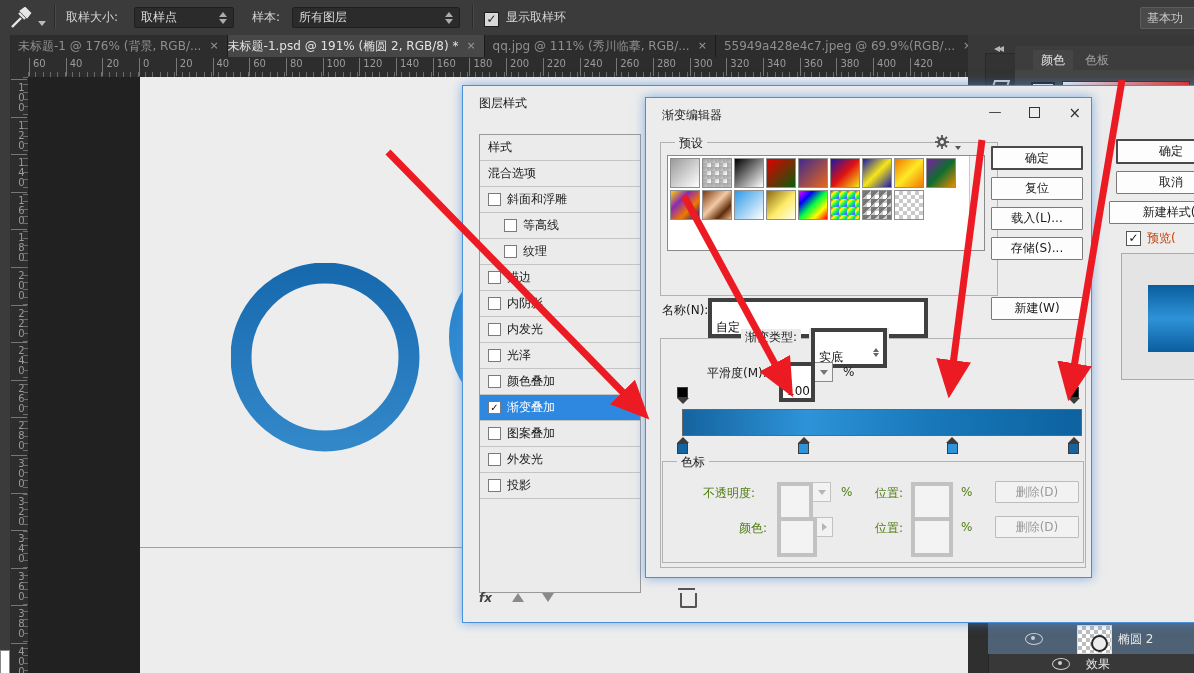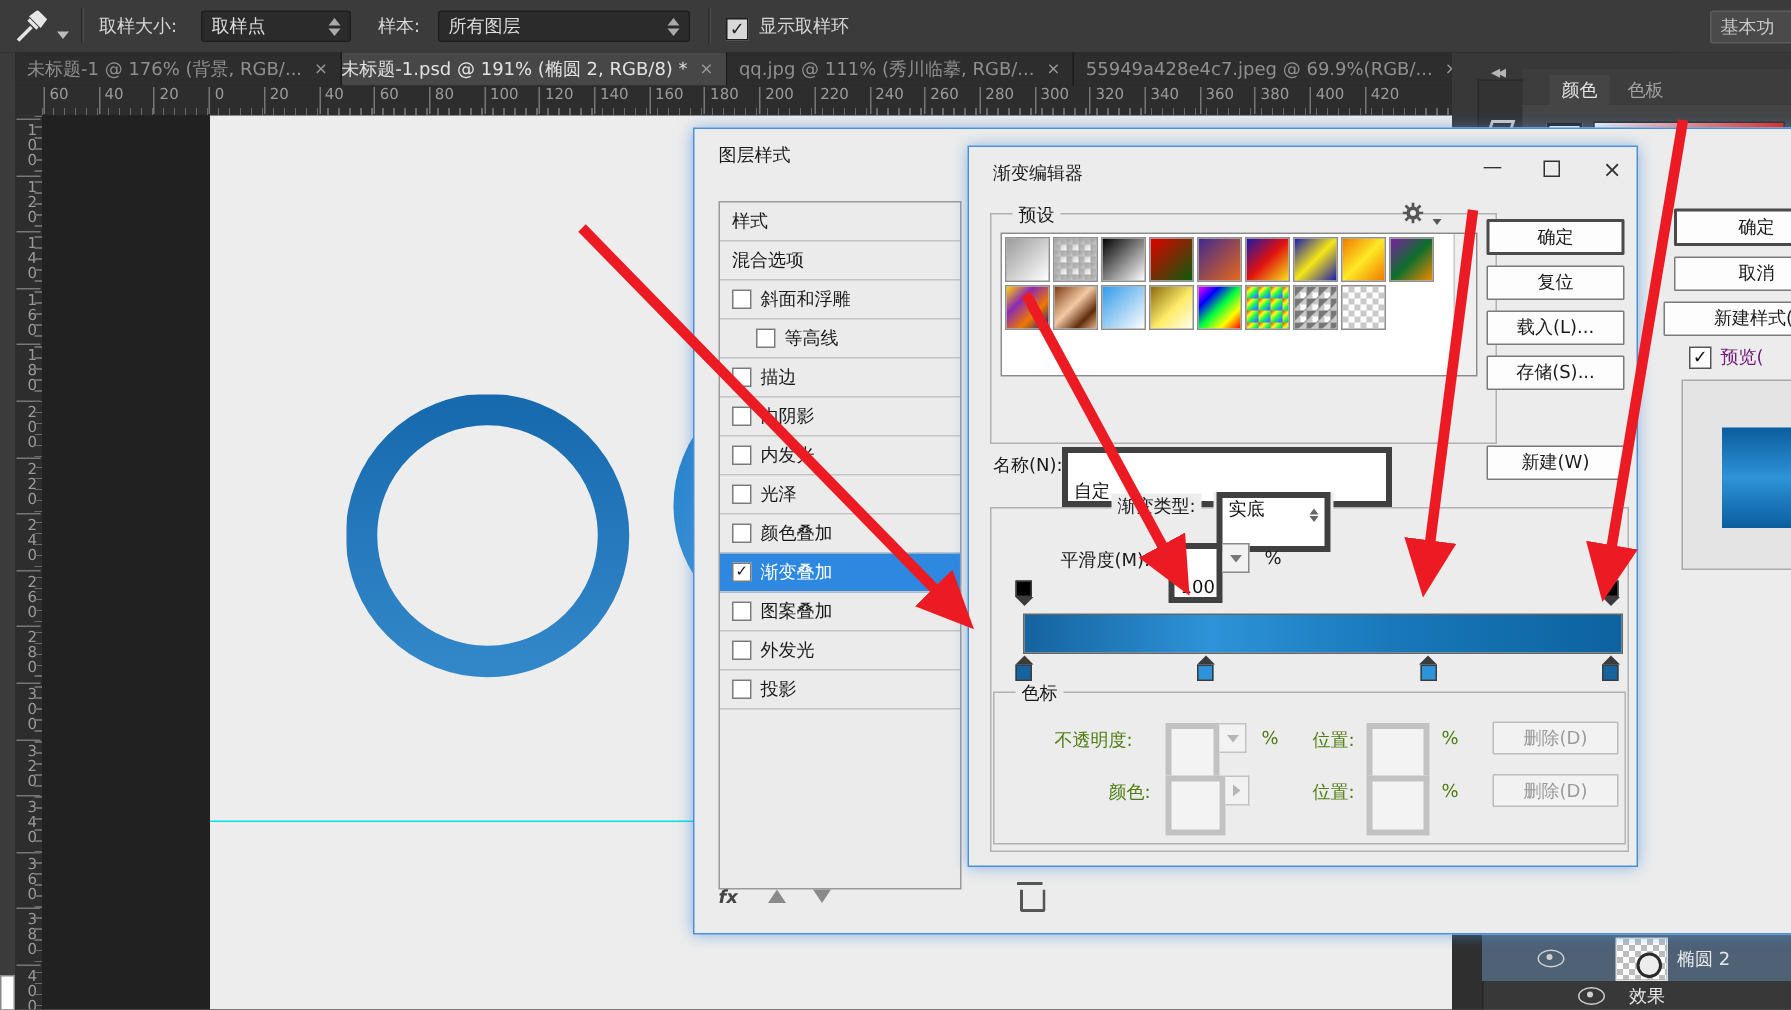--- a/index.html
+++ b/index.html
@@ -87,21 +87,21 @@
   .mini-up{border-bottom:9px solid #8a8a8a;}
   .mini-down{border-top:9px solid #8a8a8a;}
   .trash{position:absolute;right:4px;top:2px;width:13px;height:13px;border:2px solid #555;border-top:none;border-radius:0 0 2px 2px;}
   .trash:before{content:"";position:absolute;left:-4px;top:-5px;width:17px;height:2px;background:#555;}
   
   .wbtn{position:absolute;box-sizing:border-box;background:#fdfdfd;border:1px solid #7a7a7a;border-radius:1px;
         text-align:center;color:#1a1a1a;display:flex;align-items:center;justify-content:center;}
   .wbtn.default{border:2px solid #4a4a4a;}
   .wbtn.disabled{color:#9a9a9a;border-color:#bcbcbc;background:#f2f2f2;}
   
-  .ls-right-label{position:absolute;color:#701a75;}
+  .ls-right-label{position:absolute;color:#c2410c;}
   #ls-preview-box{position:absolute;left:658px;top:167px;width:130px;height:125px;background:#e4e4e4;border:1px solid #aaa;}
   #ls-preview-swatch{position:absolute;left:26px;top:31px;width:48px;height:67px;}
   
   .fieldset{position:absolute;border:1px solid #b2b2b2;}
   .legend{position:absolute;top:-8px;left:14px;background:#ececec;padding:0 4px;color:#1a1a1a;}
   #preset-box{position:absolute;left:6px;top:12px;width:316px;height:94px;background:#fff;border:1px solid #8a8a8a;overflow:hidden;}
   #preset-grid{position:absolute;left:1px;top:1px;width:300px;display:flex;flex-wrap:wrap;}
   .preset{width:30px;height:30px;border:1px solid #8f8f8f;margin:1px;box-sizing:border-box;}
   .checker-under{background-size:8px 8px,8px 8px;}
   #preset-scroll{position:absolute;right:0;top:0;width:14px;height:100%;background:#f0f0f0;border-left:1px solid #c9c9c9;}
@@ -284,20 +284,24 @@
       <div class="ls-row">
         <span>混合选项</span>
       </div>
       <div class="ls-row">
         <span class="box"></span>
         <span>斜面和浮雕</span>
       </div>
       <div class="ls-row indent">
         <span class="box"></span>
         <span>等高线</span>
+      </div>
+      <div class="ls-row indent">
+        <span class="box"></span>
+        <span>纹理</span>
       </div>
       <div class="ls-row">
         <span class="box"></span>
         <span>描边</span>
       </div>
       <div class="ls-row">
         <span class="box"></span>
         <span>内阴影</span>
       </div>
       <div class="ls-row">
@@ -396,21 +400,21 @@
   <div class="wbtn" style="left:345px;top:109px;width:92px;height:23px">载入(L)...</div>
   <div class="wbtn" style="left:345px;top:139px;width:92px;height:23px">存储(S)...</div>
 
   <span class="abs" style="left:16px;top:204px;color:#1a1a1a">名称(N):</span>
   <div class="abs field" style="left:62px;top:200px;width:220px;height:20px">自定</div>
   <div class="wbtn" style="left:345px;top:199px;width:92px;height:23px">新建(W)</div>
 
   <div class="fieldset" style="left:14px;top:240px;width:424px;height:228px">
     <span class="legend" style="left:80px;top:-10px">渐变类型:</span>
     <div class="abs" style="left:148px;top:-11px;background:#ececec;padding:0 2px">
-      <span class="field" style="display:inline-flex;align-items:flex-end;gap:24px;height:20px;background:#fff">
+      <span class="field" style="display:inline-flex;align-items:flex-start;gap:24px;height:20px;background:#fff">
         <span style="color:#111">实底</span>
         <span class="updn" style="gap:1px">
             <i class="u" style="border-bottom-color:#666;border-left-width:3px;border-right-width:3px;border-bottom-width:4px"></i>
             <i class="d" style="border-top-color:#666;border-left-width:3px;border-right-width:3px;border-top-width:4px"></i>
           </span>
       </span>
     </div>
     <span class="abs" style="left:46px;top:26px;color:#1a1a1a">平滑度(M):</span>
     <div class="abs field" style="left:118px;top:23px;width:36px;height:20px">100</div>
     <div class="abs combo-btn" style="left:154px;top:23px;width:18px;height:20px">

